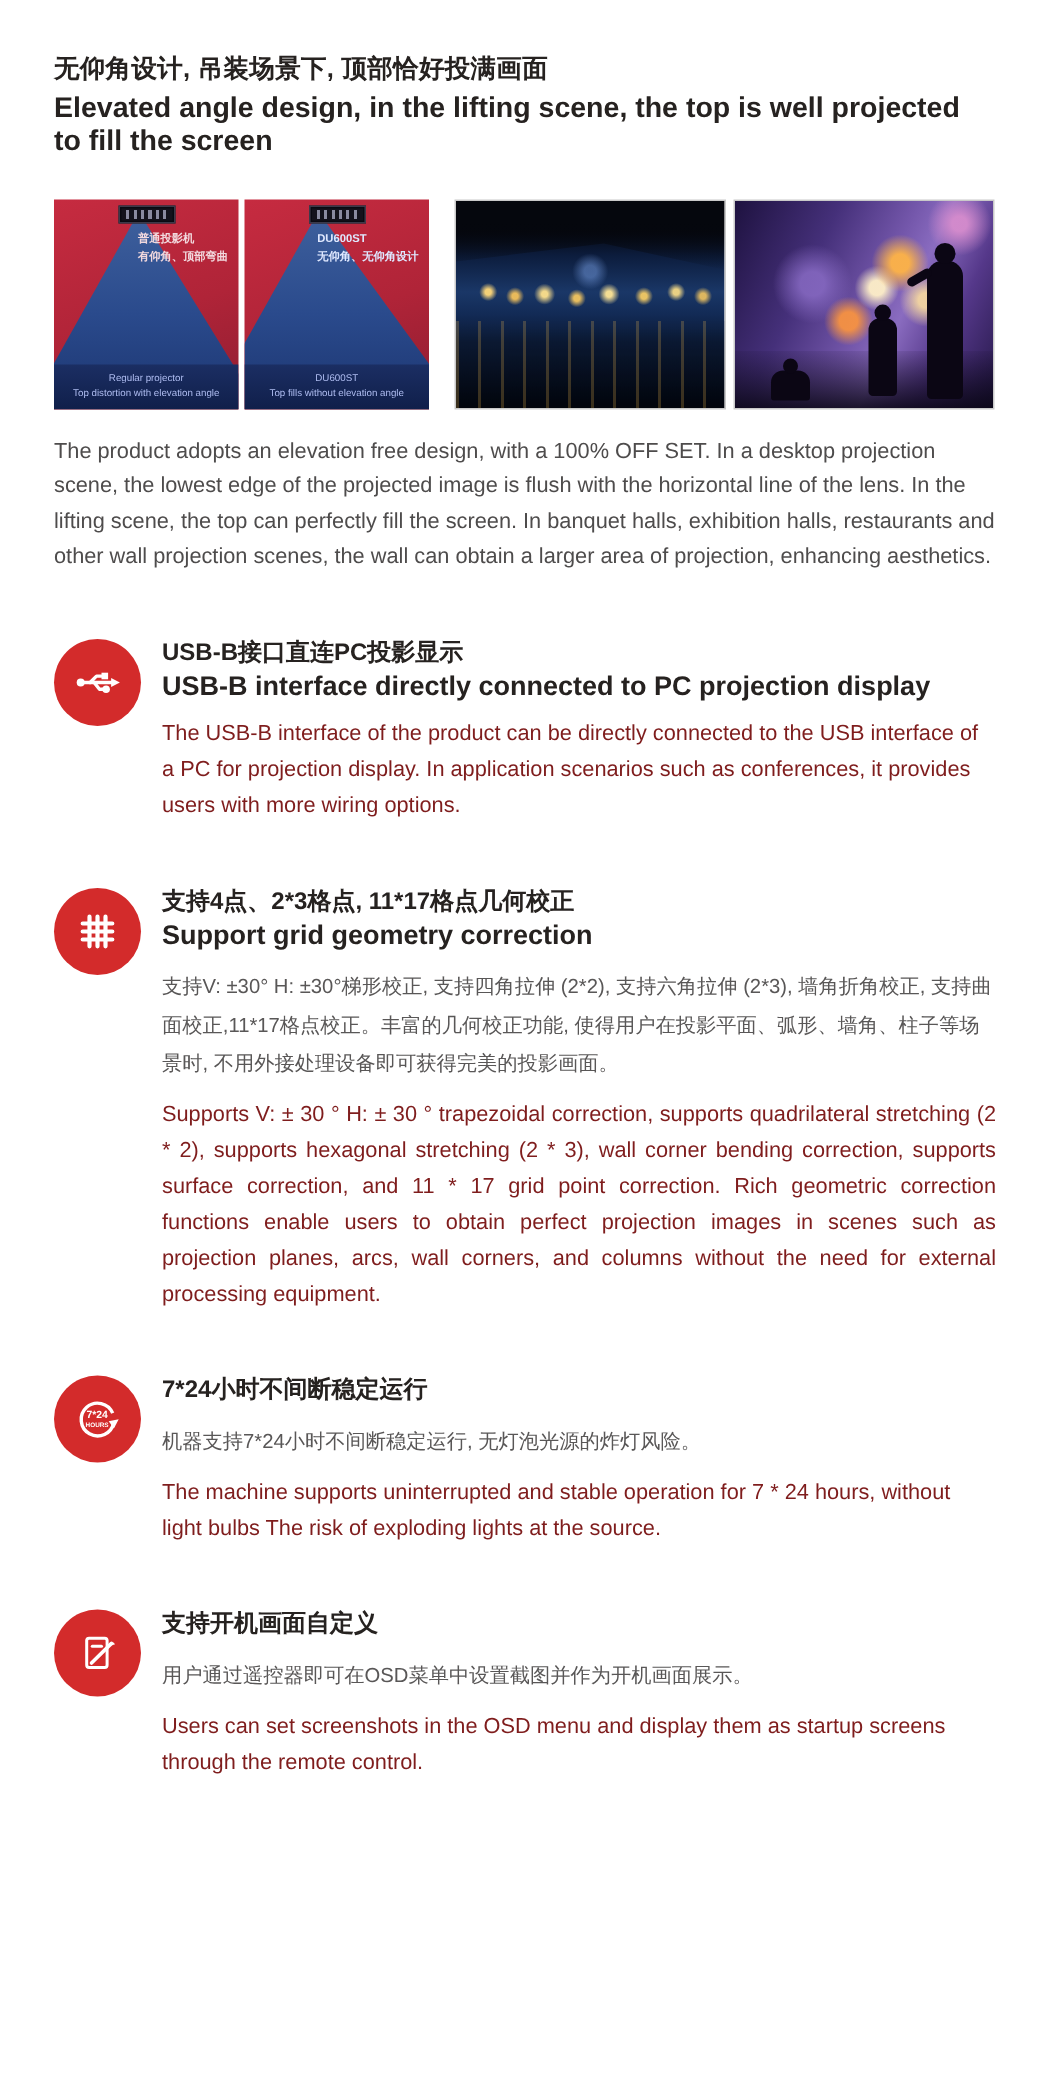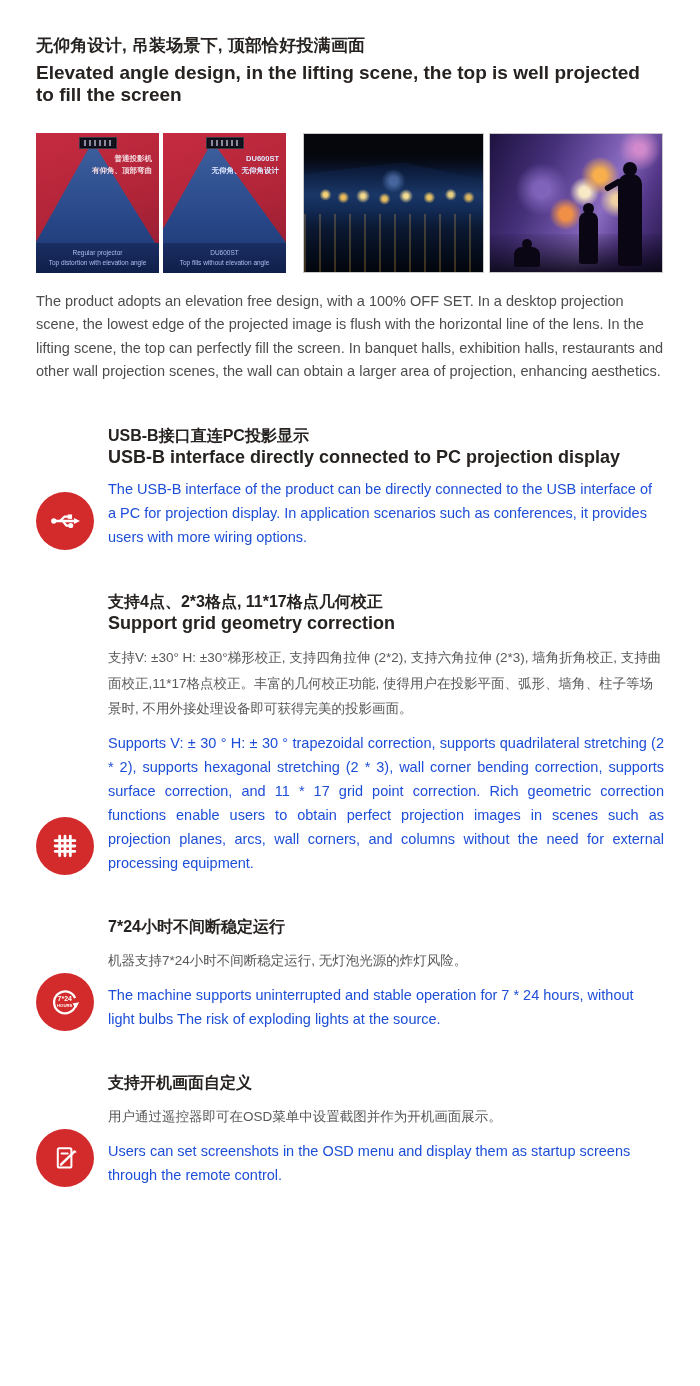--- a/index.html
+++ b/index.html
@@ -12,21 +12,21 @@
 
   
   .hero{display:flex;margin-top:26px;height:140px;}
   .comparison{display:flex;width:250px;gap:4px;flex-shrink:0;}
   .panel{position:relative;width:123px;height:140px;overflow:hidden;background:linear-gradient(160deg,#c62b40 0%,#b02438 55%,#8e1d31 100%);}
   .panel .beam{position:absolute;inset:0;background:linear-gradient(180deg,#41639f 0%,#2a4a8c 55%,#1c3570 100%);clip-path:polygon(46% 6%,112% 100%,-14% 100%);}
   .panel.panel-b .beam{clip-path:polygon(40% 6%,118% 100%,-20% 100%);}
   .panel .floor{position:absolute;left:0;right:0;bottom:0;height:30px;background:linear-gradient(180deg,#1b2e63,#101f4a);}
   .panel .projector-bar{position:absolute;top:4px;left:50%;transform:translateX(-50%);width:36px;height:10px;background:#14121c;border:1px solid #3c3a4a;box-shadow:inset 0 0 0 1px #0a0a12;}
   .panel .projector-bar::after{content:"";position:absolute;inset:2px 4px;background:repeating-linear-gradient(90deg,#8a8aa0 0 2px,transparent 2px 5px);}
-  .cap-top{position:absolute;top:20px;right:7px;text-align:right;color:#f2d9de;font-size:7.5px;line-height:1.6;font-weight:bold;}
+  .cap-top{position:absolute;top:20px;right:7px;color:#f2d9de;font-size:7.5px;line-height:1.6;font-weight:bold;}
   .panel-b .cap-top{color:#dfe8ff;}
   .cap-top span,.cap-bottom span{display:block;}
   .cap-bottom{position:absolute;bottom:5px;left:0;right:0;text-align:center;color:#aebcf0;font-size:6.5px;line-height:1.5;}
   .photo{position:relative;height:140px;border:1px solid #c9c9c9;box-sizing:border-box;overflow:hidden;}
   .photo1{width:181px;margin-left:17px;
     background:
       radial-gradient(circle at 12% 44%, rgba(255,216,120,.95) 0 2px, rgba(255,216,120,0) 6px),
       radial-gradient(circle at 22% 46%, rgba(255,200,90,.9) 0 2px, rgba(255,200,90,0) 6px),
       radial-gradient(circle at 33% 45%, rgba(255,225,140,.95) 0 2px, rgba(255,225,140,0) 7px),
       radial-gradient(circle at 45% 47%, rgba(255,205,95,.9) 0 2px, rgba(255,205,95,0) 6px),
@@ -55,28 +55,28 @@
   .sil-center{left:52%;bottom:8px;width:19px;height:52px;border-radius:8px 8px 3px 3px;}
   .sil-center::before{content:"";position:absolute;top:-9px;left:4px;width:11px;height:11px;border-radius:50%;background:#0b0614;}
   .sil-left{left:14%;bottom:5px;width:26px;height:20px;border-radius:8px 8px 2px 2px;}
   .sil-left::before{content:"";position:absolute;top:-8px;left:8px;width:10px;height:10px;border-radius:50%;background:#0b0614;}
 
   
   .intro-zh{margin:30px 0 0 0;font-size:14px;line-height:1.8;color:#595757;}
   .intro-en{margin:17px 0 0 0;font-size:14.5px;line-height:1.62;color:#4e4c4c;}
 
   
-  .feature{display:flex;margin-top:42px;align-items:flex-end;}
+  .feature{display:flex;margin-top:42px;}
   .ficon{width:58px;height:58px;border-radius:50%;background:#d32b2b;flex-shrink:0;display:flex;align-items:center;justify-content:center;}
   .ficon svg{width:32px;height:32px;display:block;}
   .fbody{margin-left:14px;flex:1;min-width:0;}
   .fzh{margin:0;font-size:16px;font-weight:bold;color:#262220;line-height:1.25;}
   .fen{margin:1px 0 0 0;font-size:18px;font-weight:bold;color:#262220;line-height:1.2;}
   .pzh{margin:11px 0 0 0;font-size:13.5px;line-height:1.9;color:#595757;}
-  .pen{margin:9px 0 0 0;font-size:14.5px;line-height:1.66;color:#1d4ed8;}
+  .pen{margin:9px 0 0 0;font-size:14.5px;line-height:1.66;color:#7f1d1d;}
   .feature.justify .pen{text-align:justify;}
 </style>
 </head>
 <body>
 
 <div class="page">
 
   <header>
     <h1 class="hd-zh">无仰角设计, 吊装场景下, 顶部恰好投满画面</h1>
     <h2 class="hd-en">Elevated angle design, in the lifting scene, the top is well projected to fill the screen</h2>

